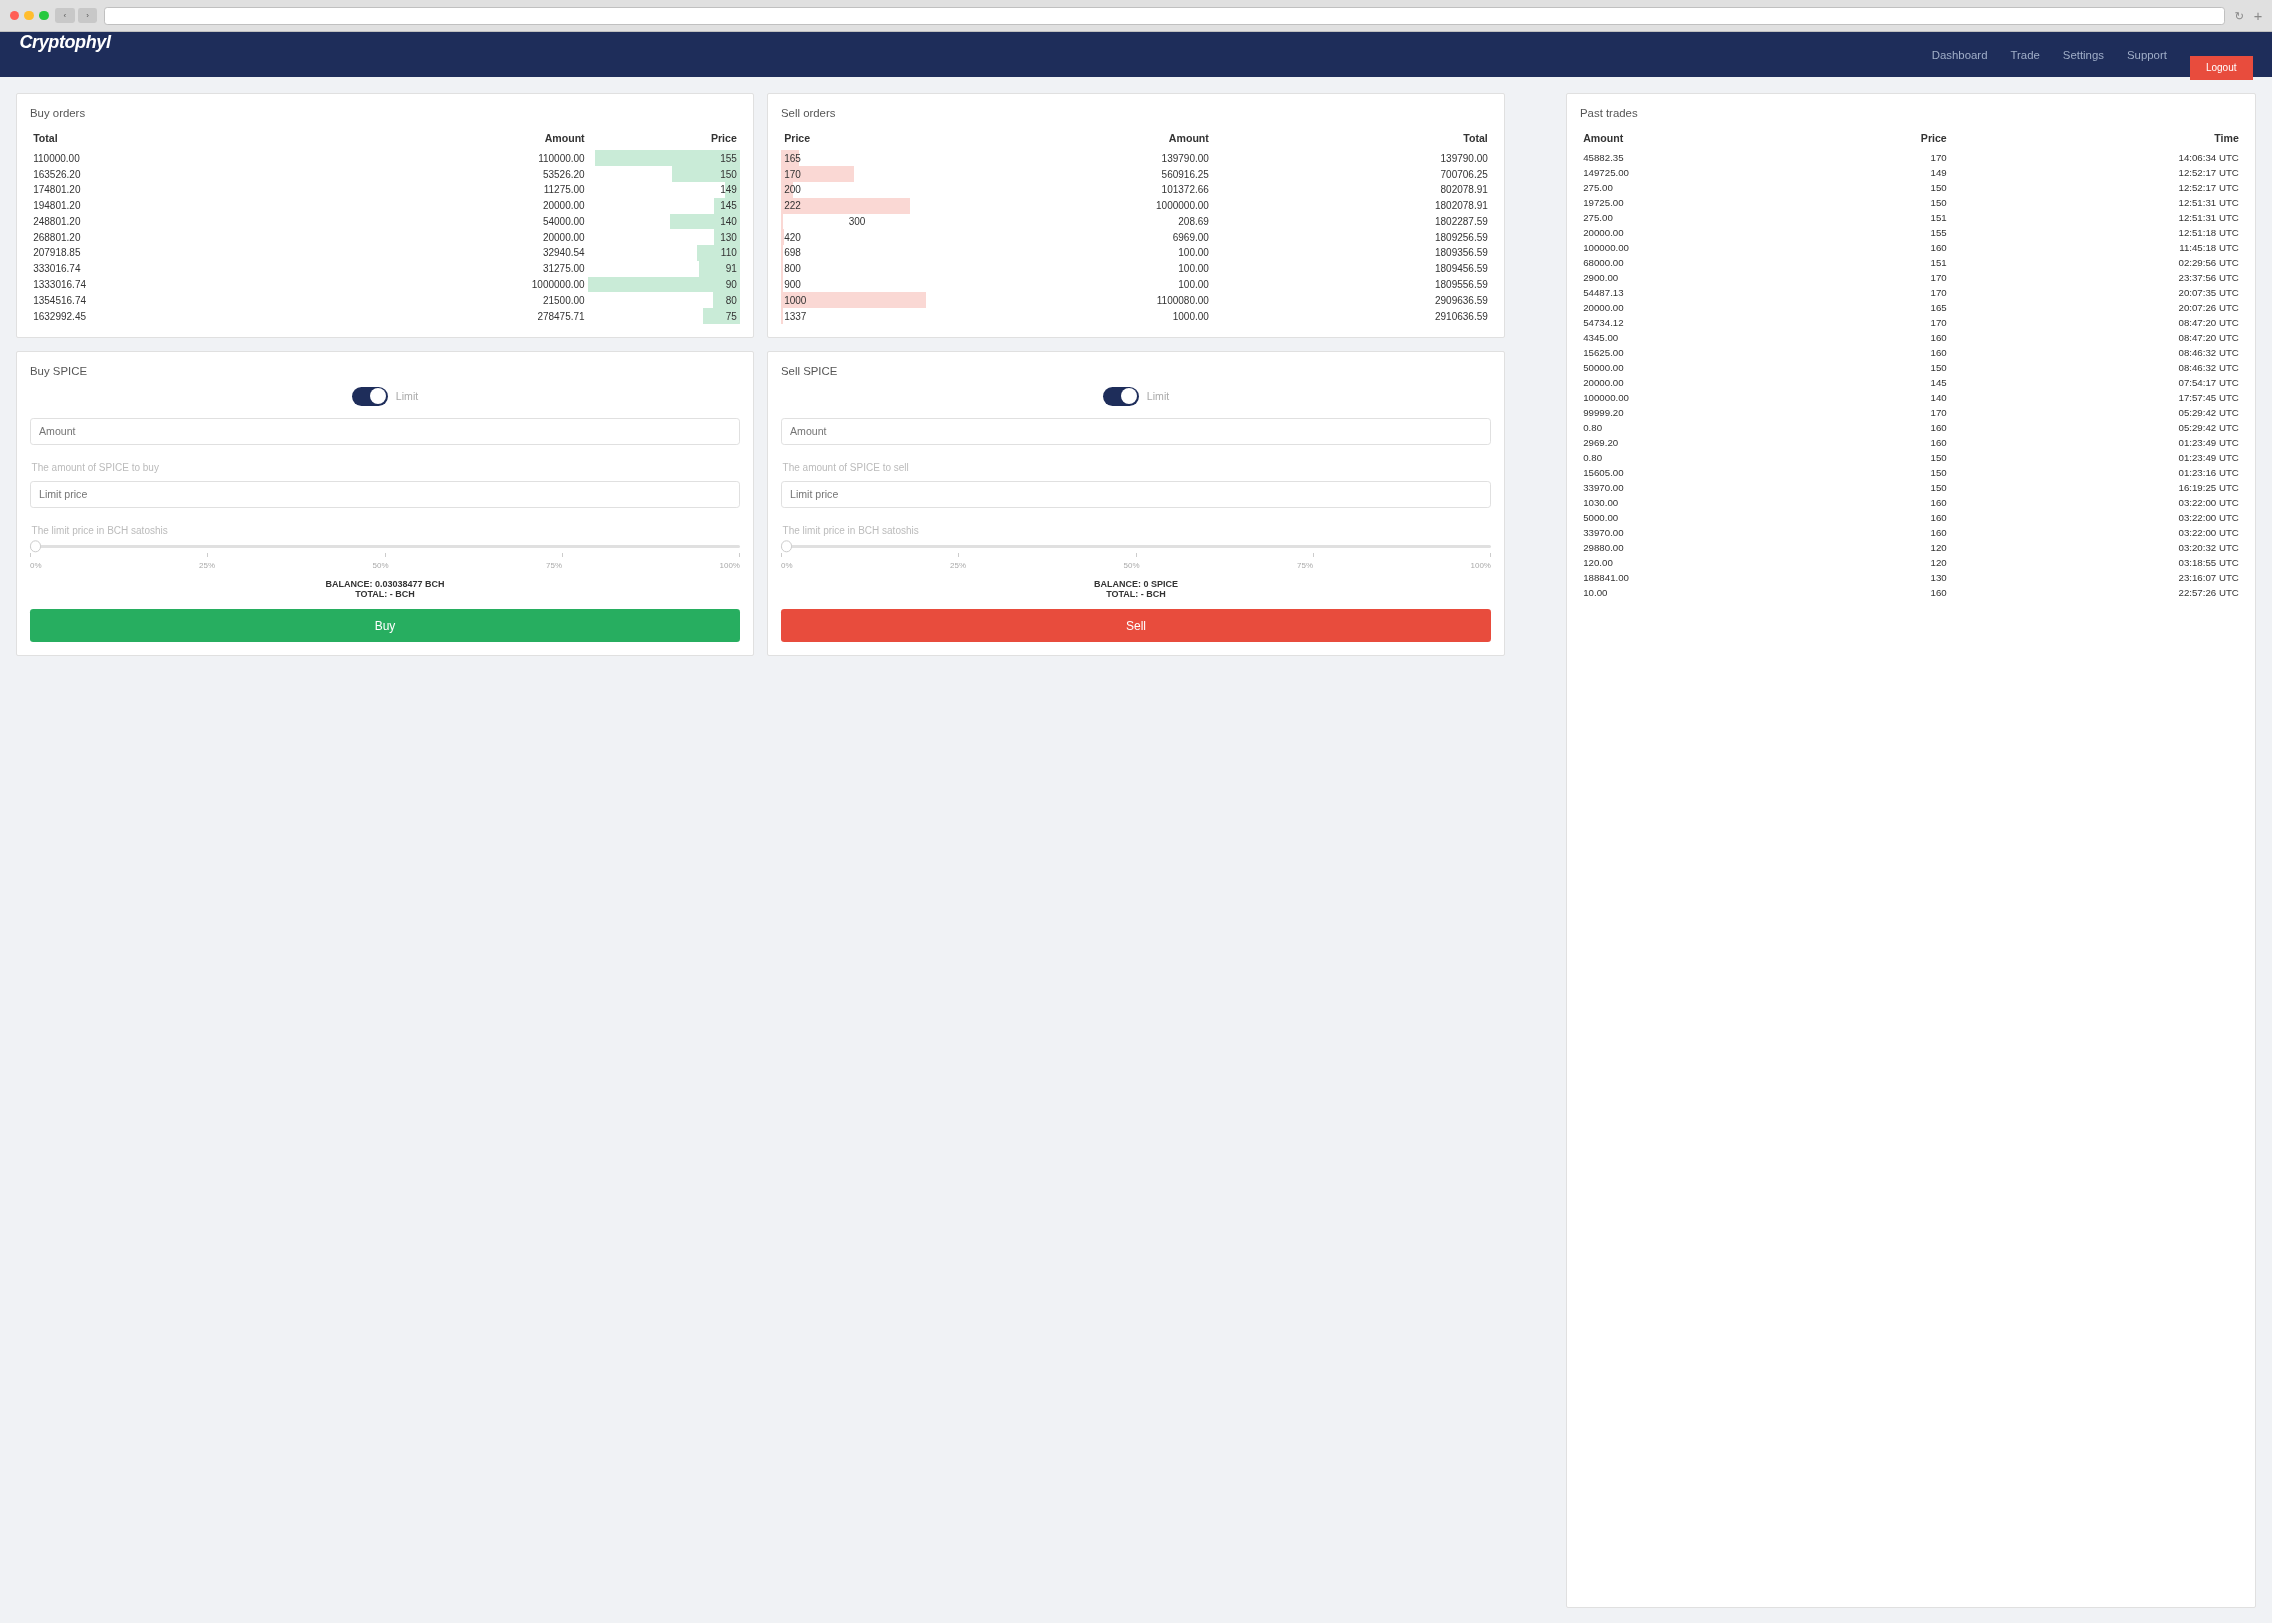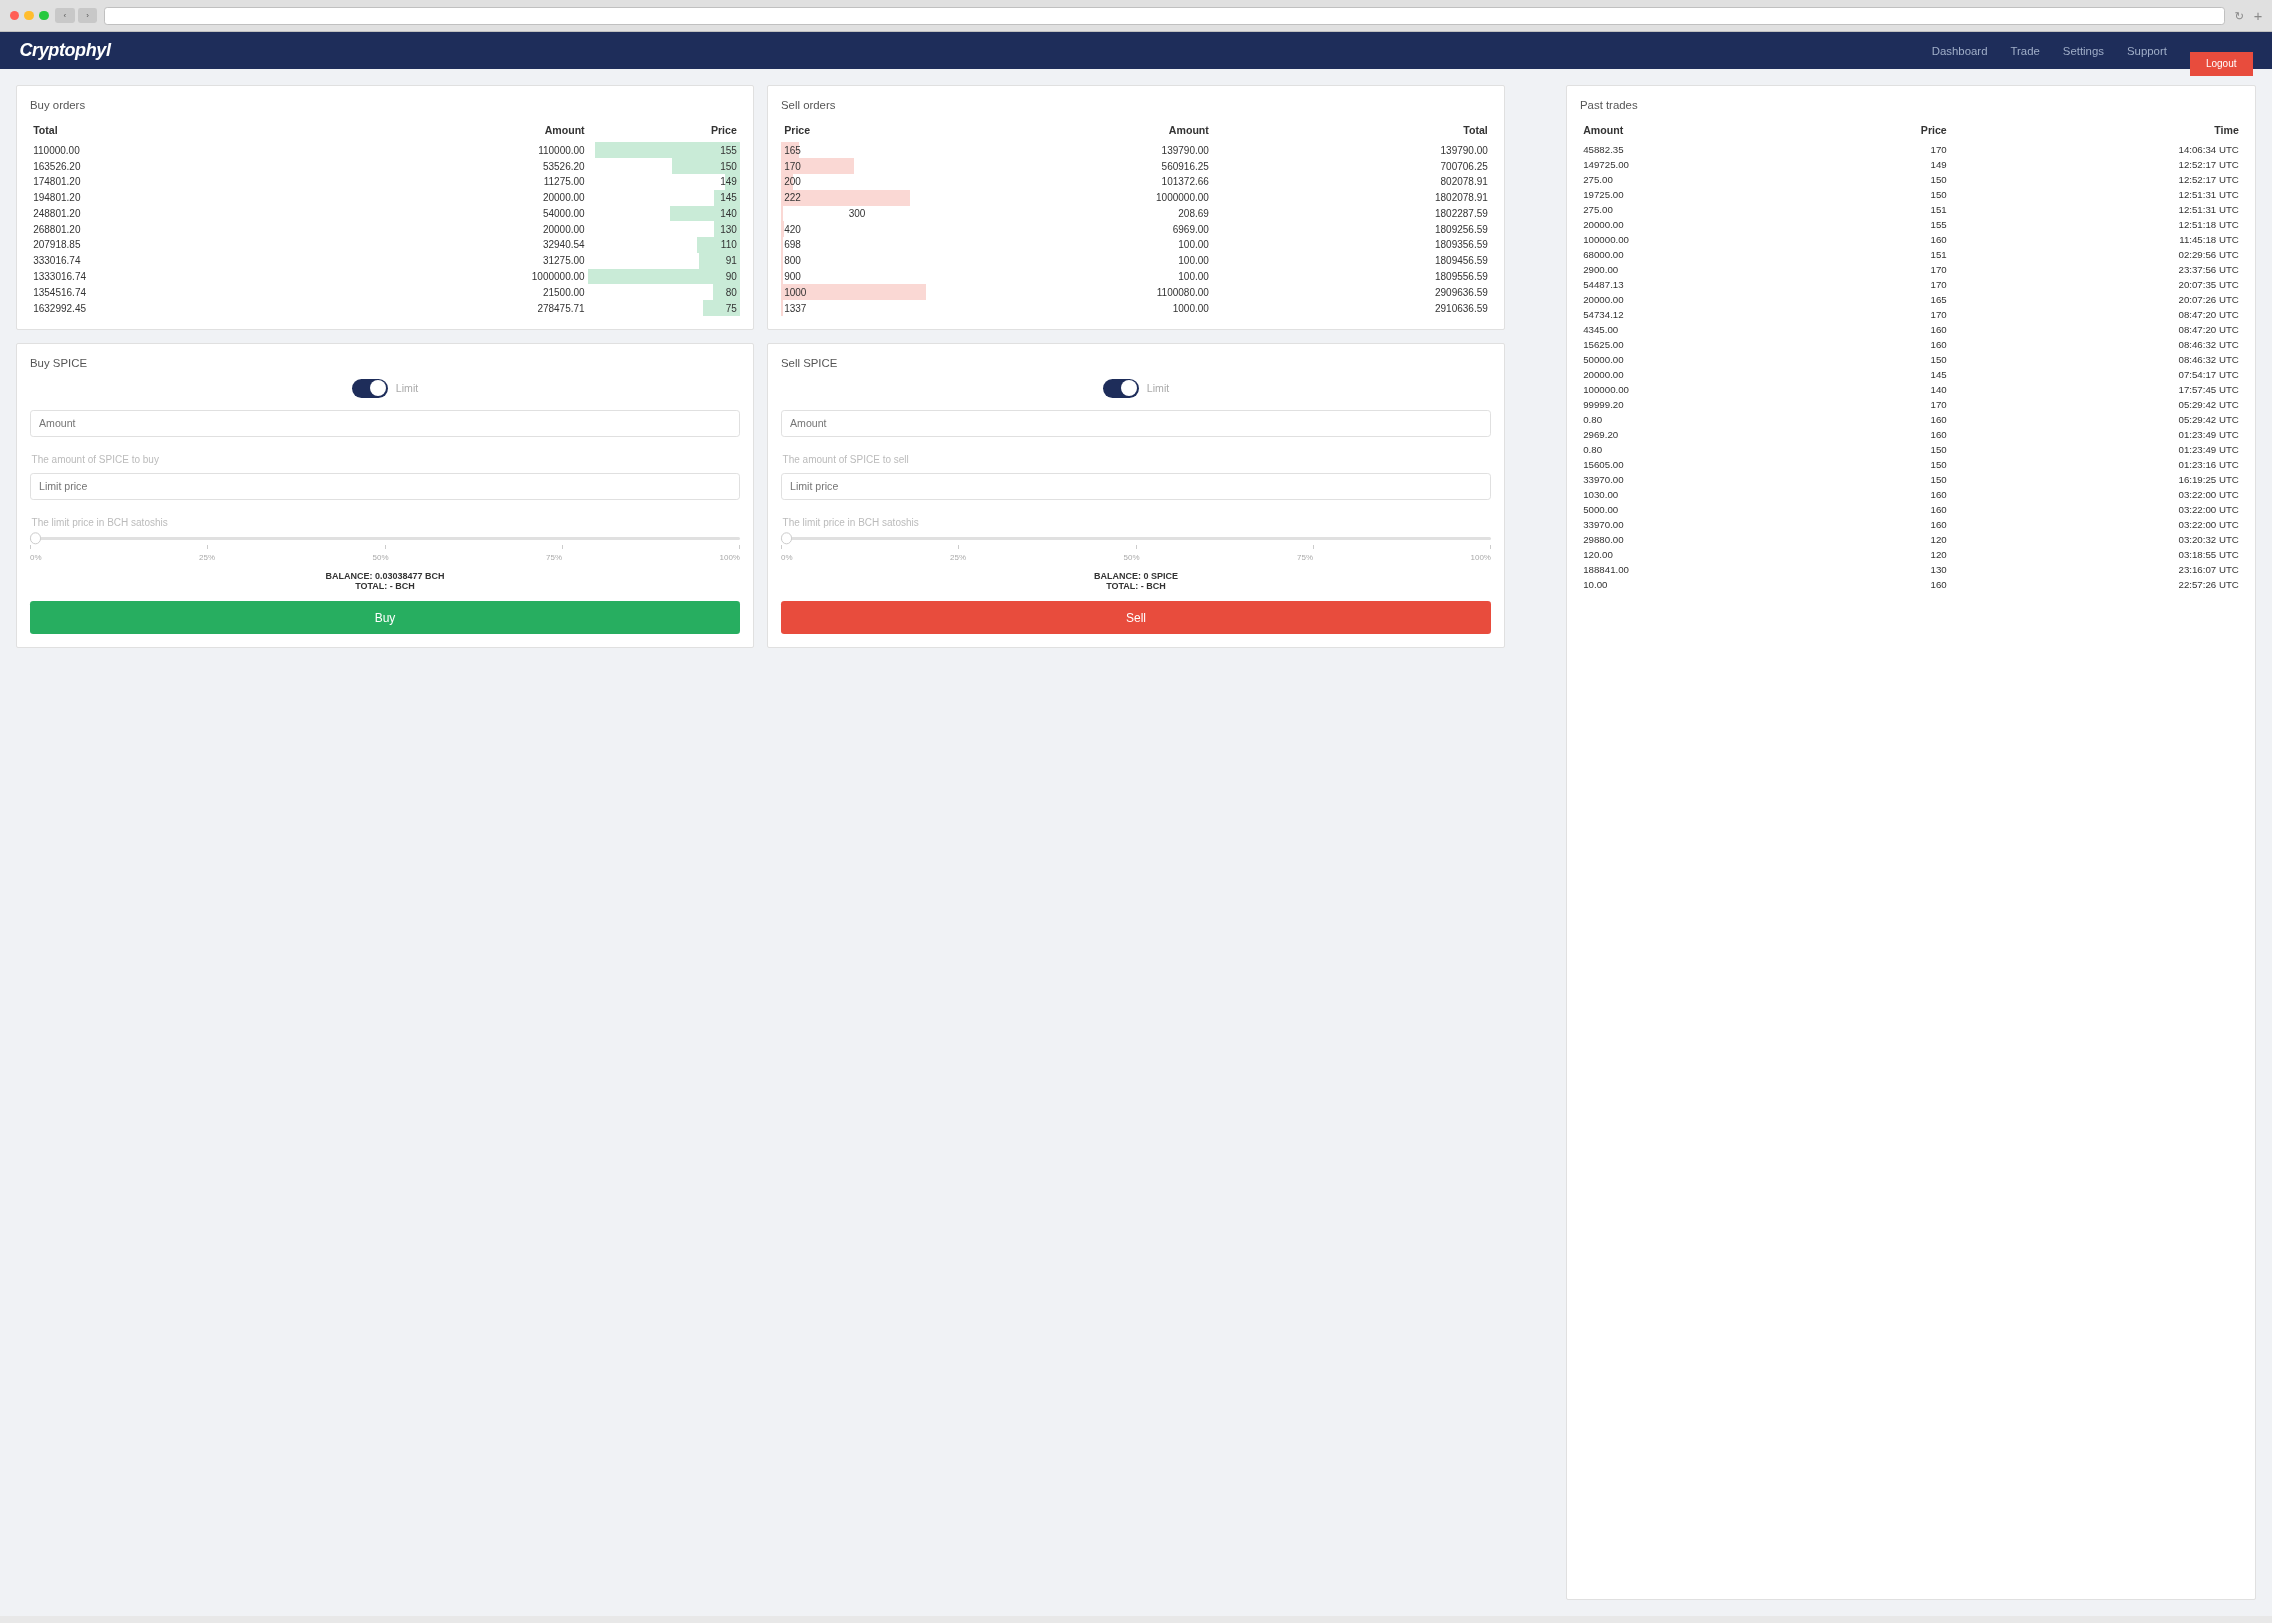--- a/index.html
+++ b/index.html
@@ -61,23 +61,22 @@
       margin-left: 3.2px;
     }
 
     
     .app { background: white; }
 
     
     .navbar {
       background: #1e2d5a;
       padding: 0 19.5px;
-      height: 37px;
-      display: flex;
-      align-items: center;
+      height: 45px;
+      display: flex;
       justify-content: space-between;
     }
     .logo {
       font-size: 18px;
       font-weight: bold;
       color: white;
       font-style: italic;
       letter-spacing: -0.4px;
     }
     .nav-links {

